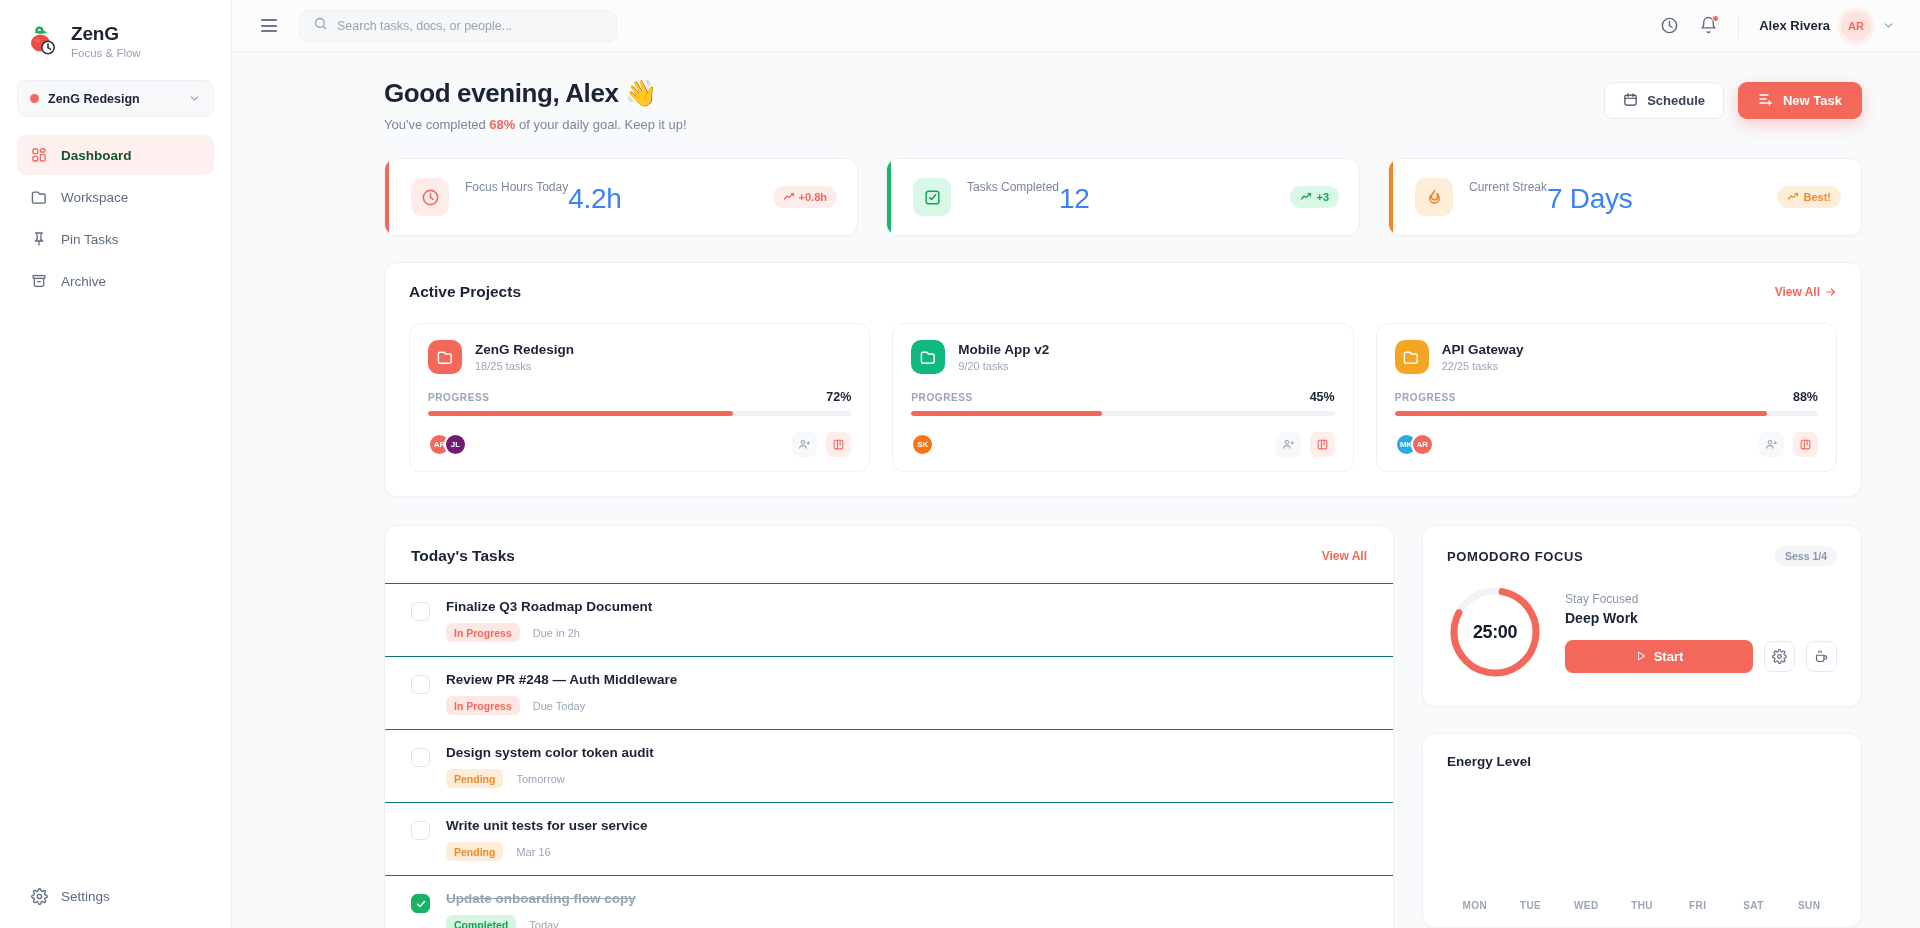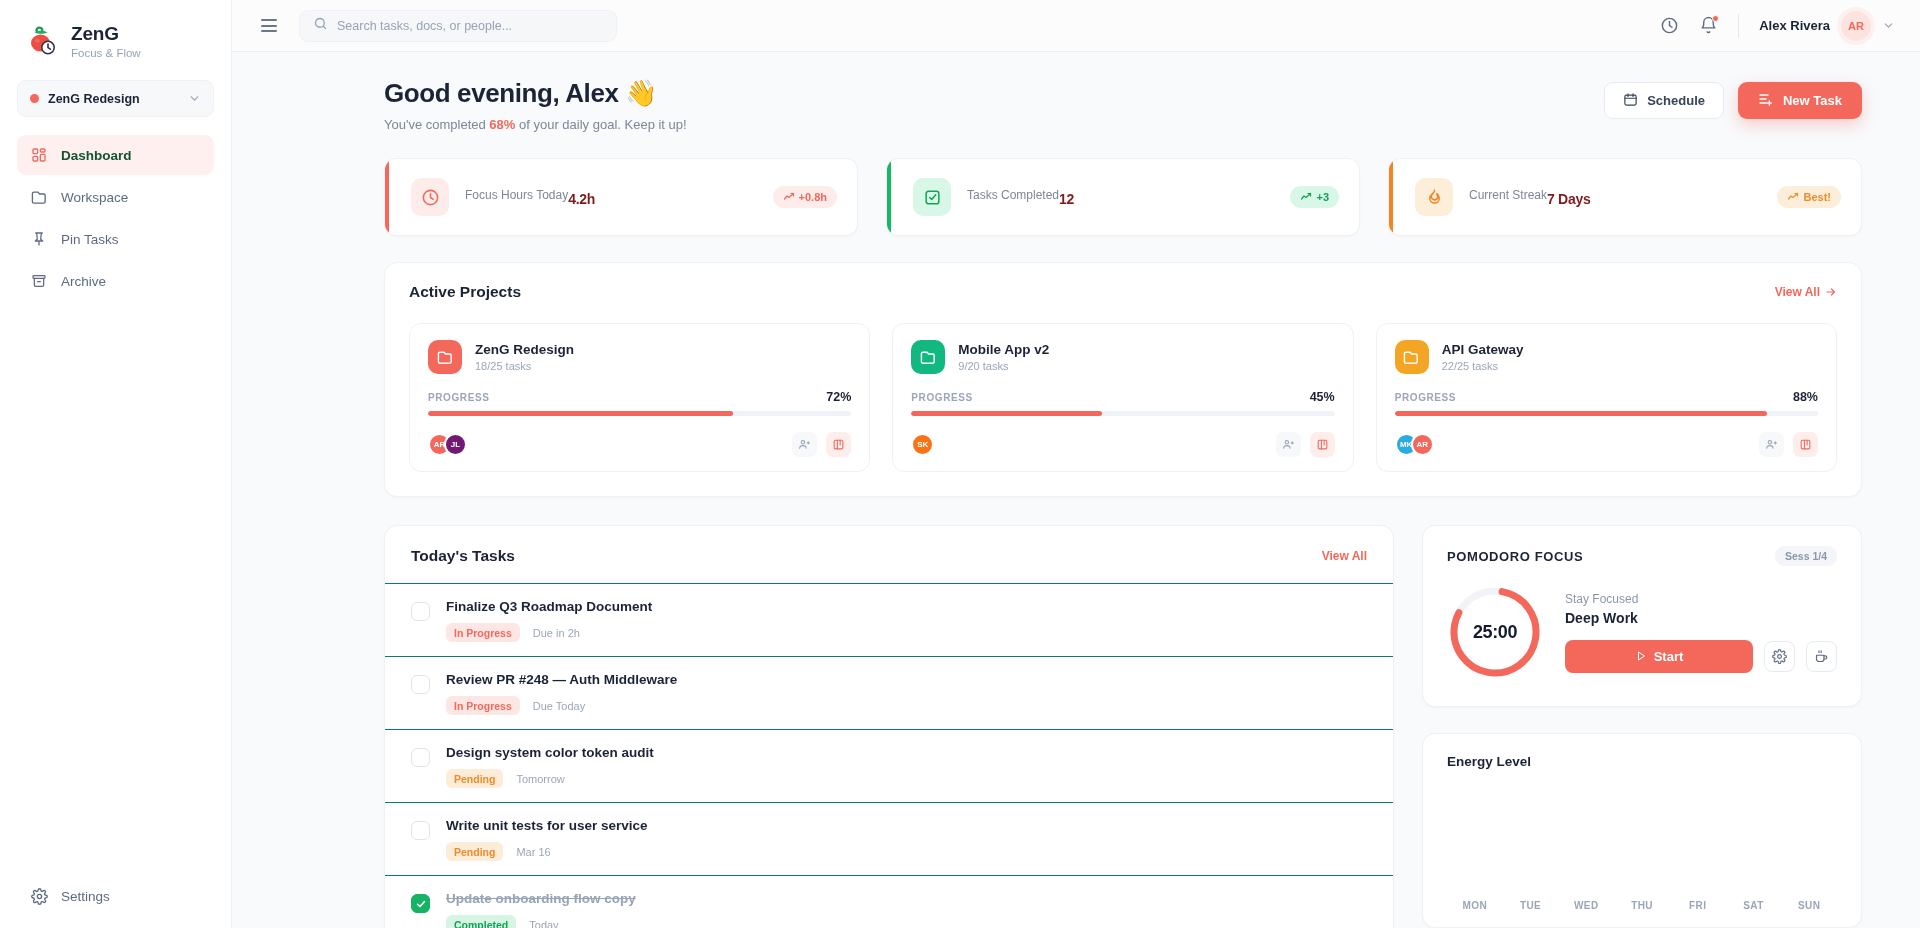--- a/index.html
+++ b/index.html
@@ -103,21 +103,21 @@
     display: flex; align-items: center; padding: 0 20px 0 0; position: relative; overflow: hidden;
     box-shadow: 0 1px 2px rgba(16,24,40,0.03);
   }
   .stat .bar { position: absolute; left: 0; top: 0; bottom: 0; width: 4px; }
   .stat .sic {
     width: 38px; height: 38px; border-radius: 10px; margin-left: 26px; flex: 0 0 38px;
     display: flex; align-items: center; justify-content: center;
   }
   .stat .txt { margin-left: 16px; display: flex; flex-direction: row; }
   .stat .lab { font-size: 12px; color: #7c8799; }
-  .stat .val { font-size: 14px; font-weight: bold; color: #7f1d1d; margin-top: 3px; letter-spacing: -0.3px; }
+  .stat .val { font-size: 28px; font-weight: normal; color: #3b82f6; margin-top: 3px; letter-spacing: -0.3px; }
   .stat .chip {
     margin-left: auto; height: 22px; border-radius: 11px; padding: 0 10px;
     display: flex; align-items: center; gap: 4px; font-size: 11px; font-weight: bold;
   }
 
   
   .card { background: #fff; border: 1px solid #eef1f5; border-radius: 13px; box-shadow: 0 1px 2px rgba(16,24,40,0.03); }
 
   .section { margin-top: 26px; padding: 20px 24px 24px 24px; }
   .sec-head { display: flex; align-items: center; }

